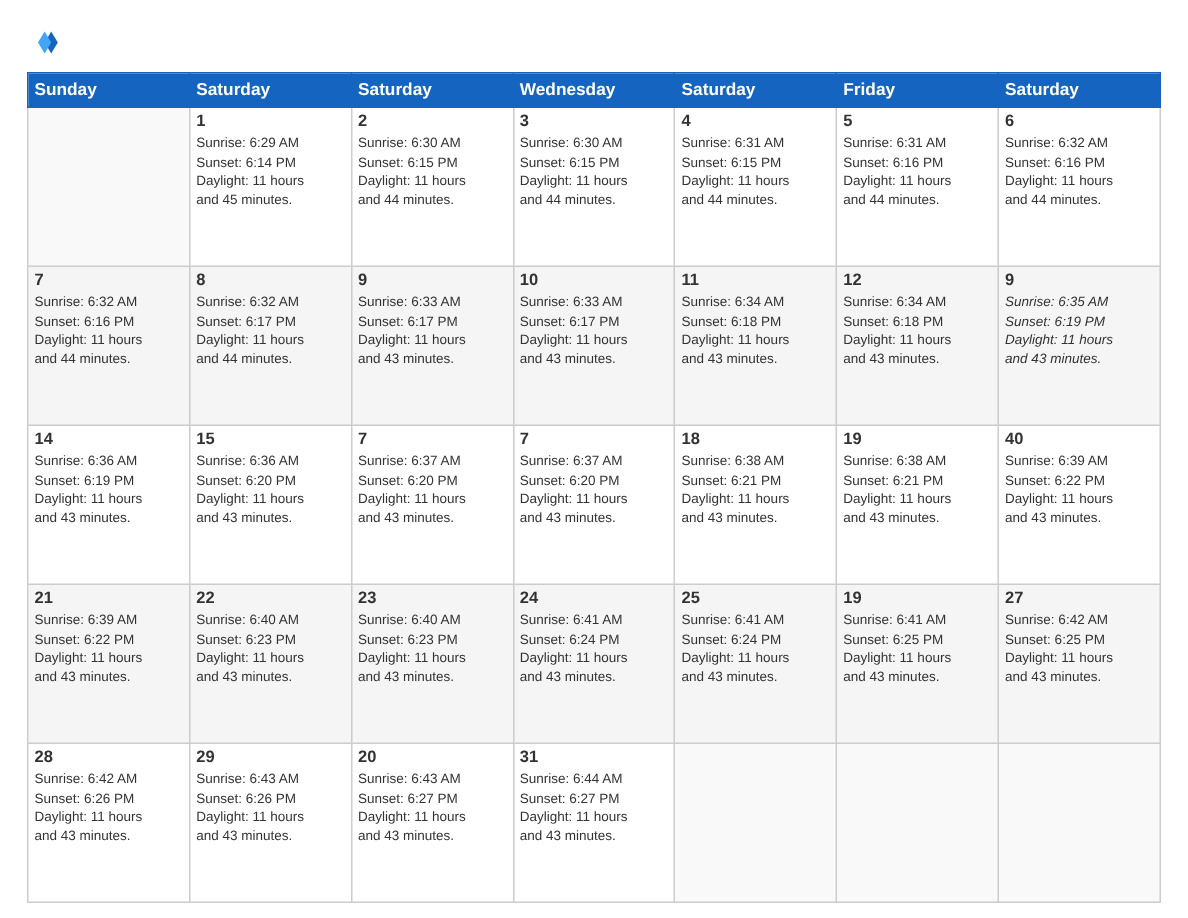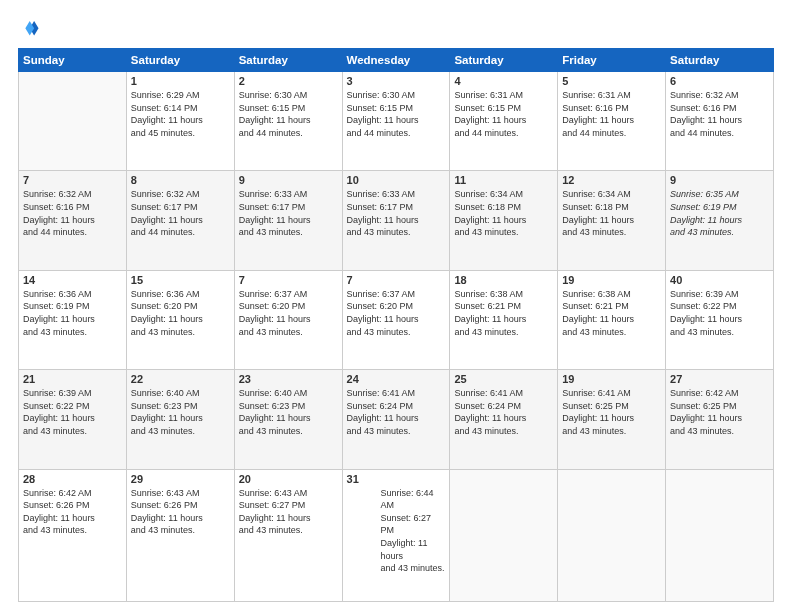--- a/index.html
+++ b/index.html
@@ -346,21 +346,21 @@
           </td>
           <td>
             <span class="day-number">20</span>
             <div class="cell-text" style="white-space: pre-line;">Sunrise: 6:43 AM
 Sunset: 6:27 PM
 Daylight: 11 hours
 and 43 minutes.</div>
           </td>
           <td>
             <span class="day-number">31</span>
-            <div class="cell-text" style="white-space: pre-line; margin-left: 34px;">Sunrise: 6:44 AM
+            <div class="cell-text" style="white-space: pre-line;">Sunrise: 6:44 AM
 Sunset: 6:27 PM
 Daylight: 11 hours
 and 43 minutes.</div>
           </td>
           <td class="empty"></td>
           <td class="empty"></td>
           <td class="empty"></td>
         </tr>
       </tbody>
   </table>

